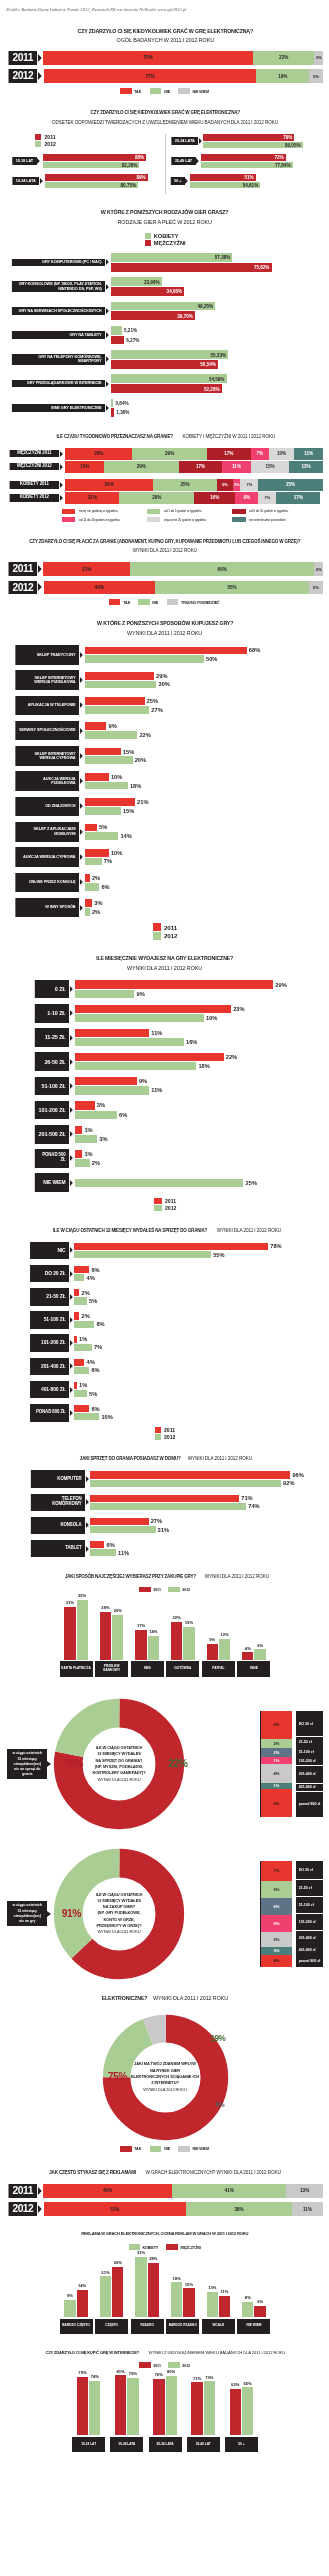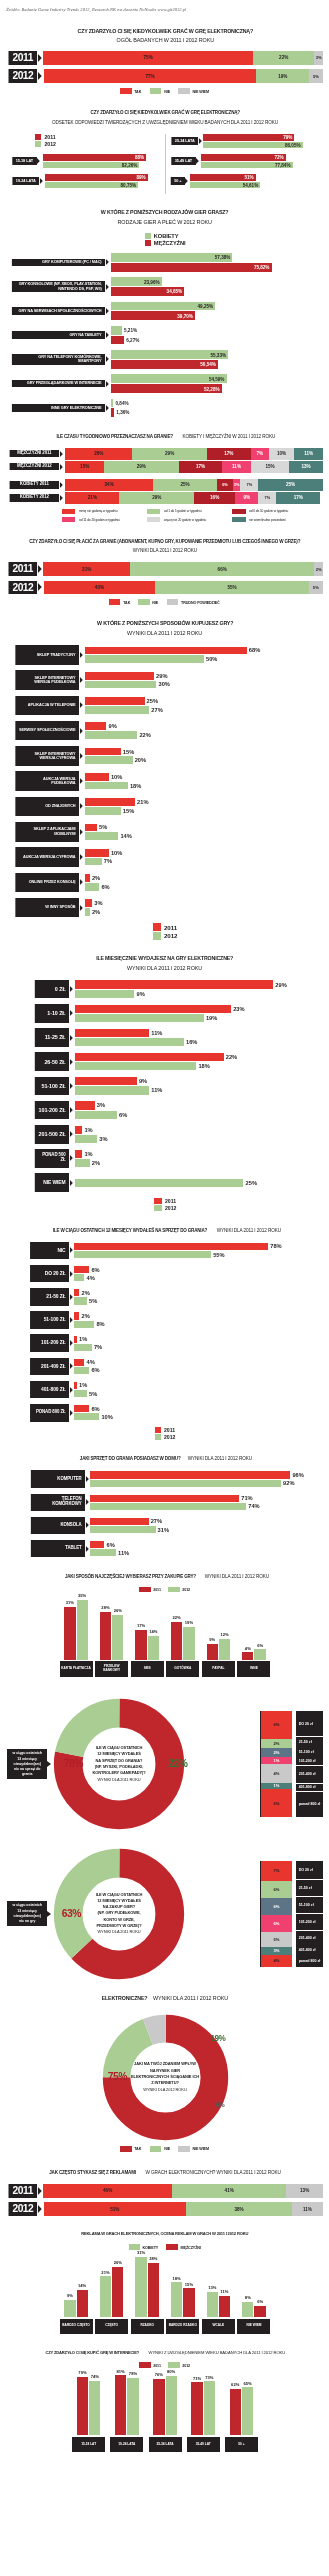--- a/index.html
+++ b/index.html
@@ -1206,21 +1206,21 @@
 
   <div class="section" style="margin-top:15.5px">
     <div style="display:flex;align-items:center;position:relative;">
       <div class="callout">w ciągu ostatnich 12 miesięcy niewydałem(am) nic na gry</div>
 
       <div class="donut-wrap" style="width:134px;height:134px;margin-left:5.2px">
         <svg width="134" height="134" viewBox="0 0 42 42">
           <circle cx="21" cy="21" r="15.915" fill="transparent" stroke="#c0272d" stroke-width="9" stroke-dasharray="63 37" stroke-dashoffset="25"></circle>
           <circle cx="21" cy="21" r="15.915" fill="transparent" stroke="#a9cd93" stroke-width="9" stroke-dasharray="37 63" stroke-dashoffset="-38"></circle>
         </svg>
-        <div class="dpct red" style="left:9.3px;top:61px">63%</div>
+        <div class="dpct red" style="left:9.3px;top:61px">91%</div>
         <div class="donut-center">
           <div>ILE W CIĄGU OSTATNICH</div>
           <div>12 MIESIĘCY WYDAŁEŚ</div>
           <div>NA ZAKUP GIER?</div>
           <div>(NP. GRY PUDEŁKOWE,</div>
           <div>KONTO W GRZE,</div>
           <div>PRZEDMIOTY W GRZE)?</div>
           <div class="lastline">WYNIKI DLA 2011 ROKU</div>
         </div>
       </div>

